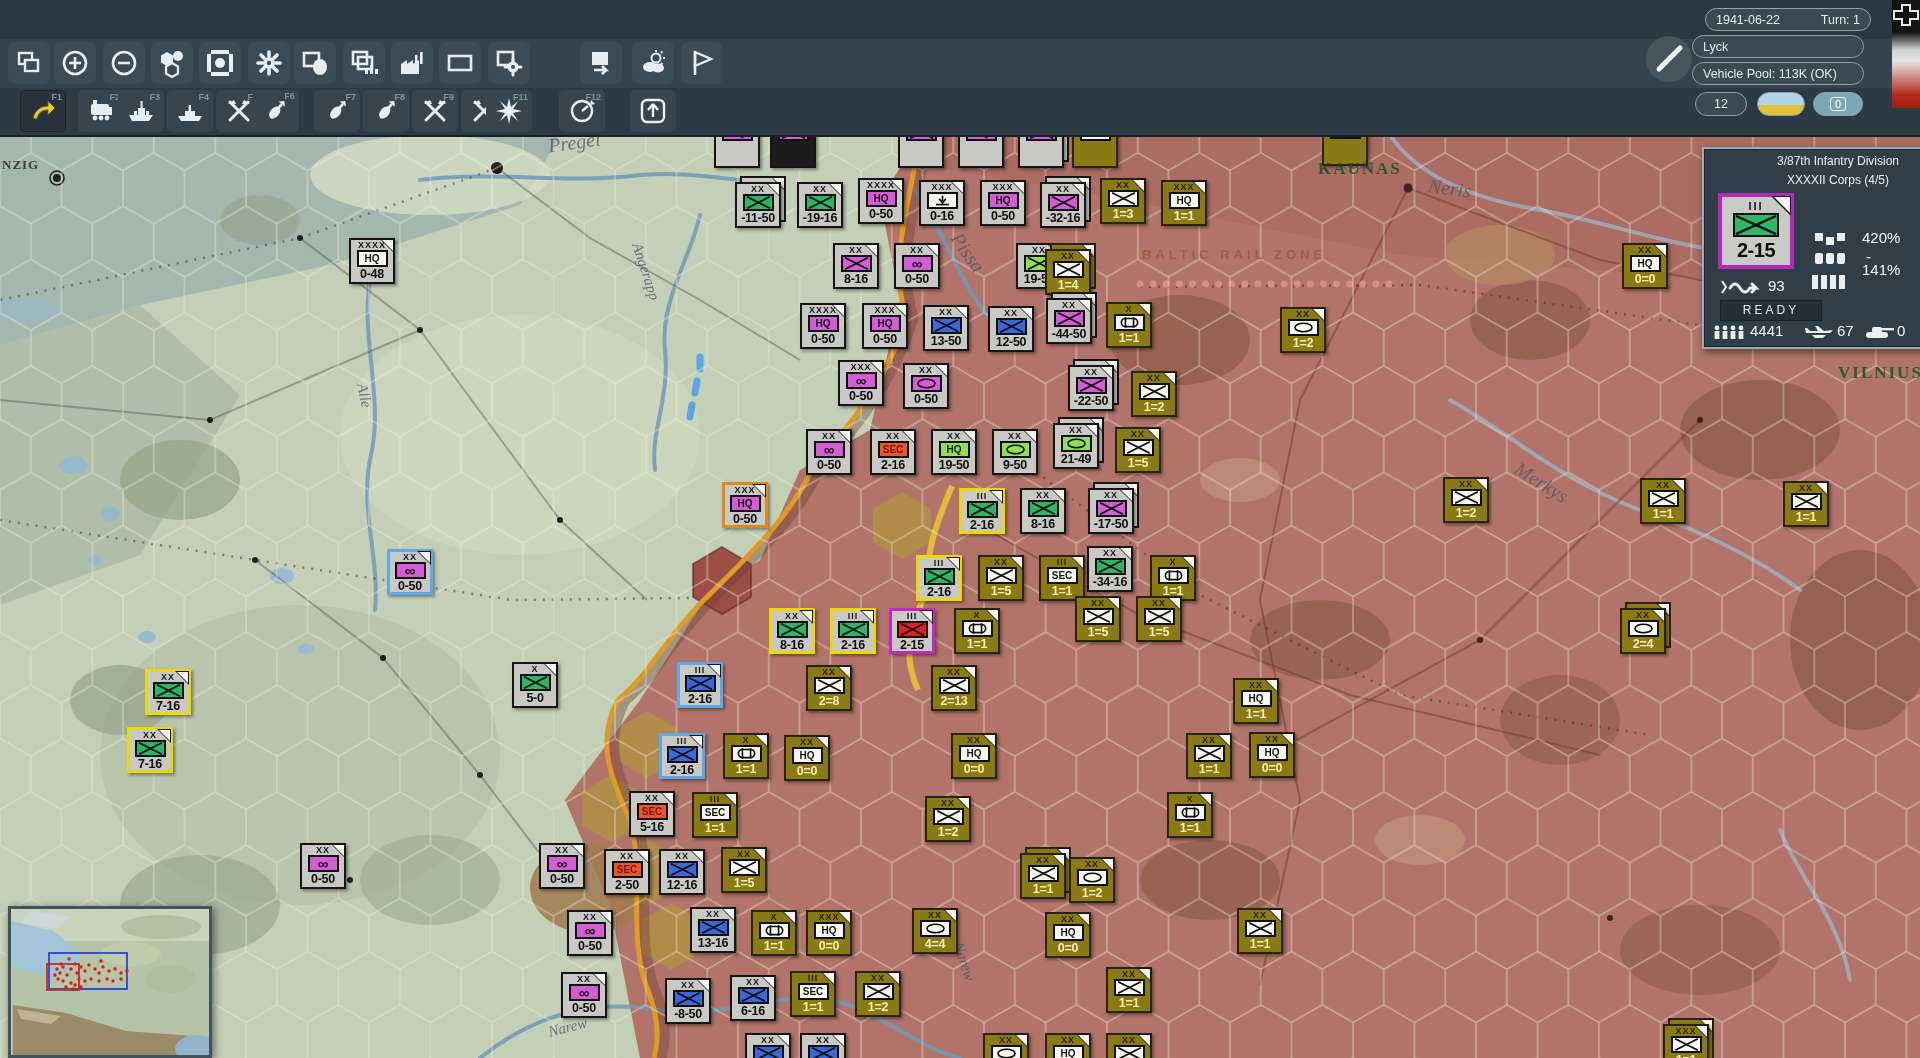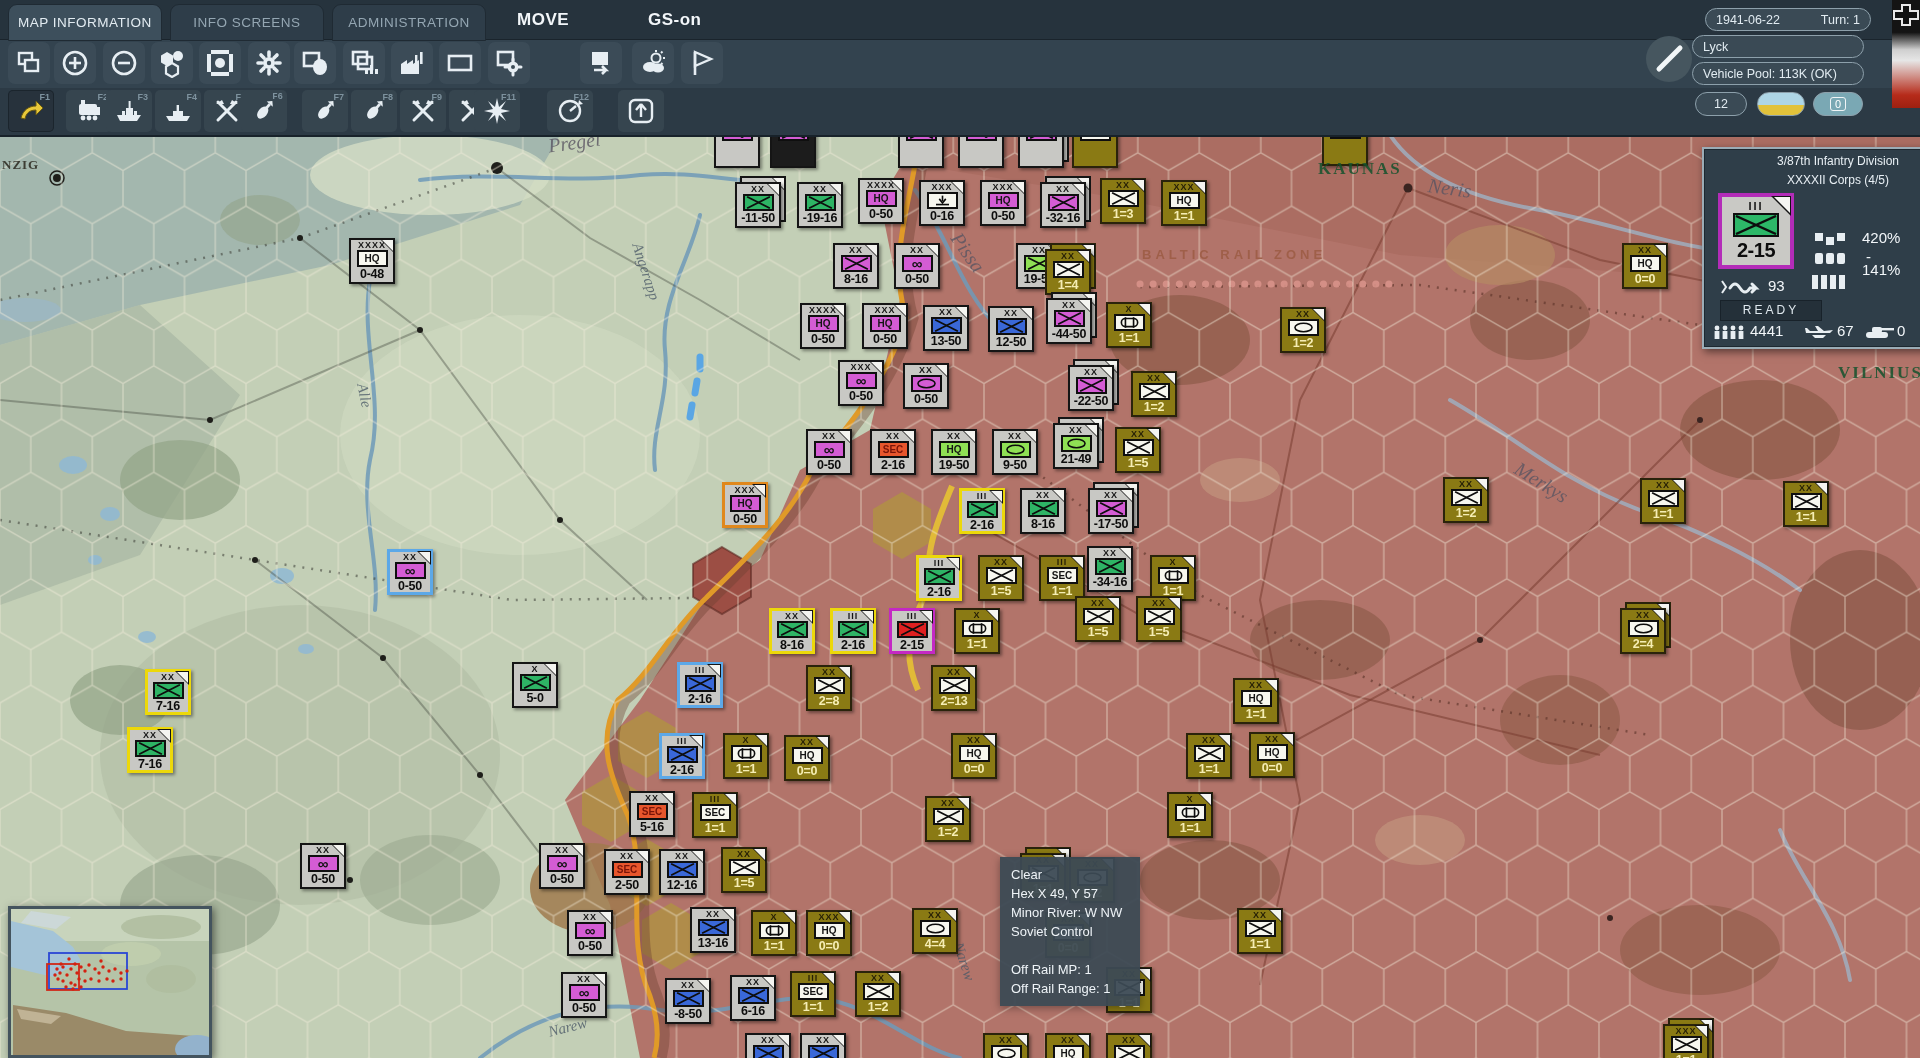--- a/index.html
+++ b/index.html
@@ -9,21 +9,21 @@
   #menubar{position:absolute;left:0;top:0;width:1920px;height:39px;background:#26333d;border-bottom:1px solid #1a242c;z-index:620;}
   .tab{position:absolute;top:4px;height:35px;border-radius:9px 9px 0 0;background:#2e3d49;border:1px solid #1f2a33;
        color:#94a6b2;font-size:13.5px;letter-spacing:.5px;display:flex;align-items:center;justify-content:center;}
   .tab.active{background:#3d4f5c;color:#e2ebf1;}
   .menu-plain{position:absolute;top:0;height:39px;display:flex;align-items:center;color:#f2f6f9;font-weight:bold;font-size:17px;letter-spacing:.5px;}
   
   #toolbar1{position:absolute;left:0;top:39px;width:1920px;height:49px;background:#33434f;border-bottom:1px solid #202b34;z-index:615;}
   #toolbar2{position:absolute;left:0;top:88px;width:1920px;height:47px;background:#2c3a45;border-bottom:2px solid #18222a;z-index:615;}
   .tbtn{position:absolute;top:3px;width:42px;height:42px;border-radius:7px;background:#3b4b57;display:flex;align-items:center;justify-content:center;cursor:pointer;}
   .tbtn svg{width:30px;height:30px;}
-  .fbtn{position:absolute;top:2px;width:46px;height:42px;border-radius:5px;background:#36454f;display:flex;align-items:center;justify-content:center;}
+  .fbtn{position:absolute;top:2px;width:46px;height:42px;border-radius:5px;background:#36454f;display:flex;align-items:center;justify-content:center;margin-left:12px;}
   .fbtn.active{background:#27323c;box-shadow:inset 0 0 0 1px #1b252d;}
   .fkey{position:absolute;top:2px;right:4px;font-size:9px;color:#7e929e;font-weight:bold;}
   .fbtn svg{width:30px;height:30px;}
   
   .pill{position:absolute;background:#3a4a55;border:1.5px solid #8da0ab;border-radius:12px;color:#e1ebf1;
         font-size:12.5px;display:flex;align-items:center;padding:0 10px;box-sizing:border-box;z-index:640;}
   #cross-banner{position:absolute;right:0;top:0;width:28px;height:108px;z-index:645;
         background:linear-gradient(#141414 0%,#141414 30%,#cfcfcf 46%,#e6e6e6 56%,#b62b1a 88%,#9e2010 100%);}
   #pencil-btn{position:absolute;left:1646px;top:36px;width:46px;height:46px;border-radius:50%;background:#46565f;z-index:640;cursor:pointer;}
   
@@ -71,37 +71,20 @@
   .pstat{position:absolute;font-size:15px;color:#f2f6f9;}
   
   #minimap{position:absolute;left:8px;top:906px;width:198px;height:146px;border:3px solid #44545e;box-sizing:content-box;
         z-index:550;background:#b8c6aa;cursor:pointer;box-shadow:2px 2px 8px rgba(0,0,0,.5);}
 </style>
 </head>
 <body>
 
 <div id="app">
 
-  <div id="menubar">
-    <div class="tab active" style="left:8px;width:152px;">
-      <span>MAP INFORMATION</span>
-      </div>
-    <div class="tab" style="left:170px;width:152px;">
-      <span>INFO SCREENS</span>
-      </div>
-    <div class="tab" style="left:332px;width:152px;">
-      <span>ADMINISTRATION</span>
-      </div>
-    <div class="menu-plain" style="left:517px;">
-      <span>MOVE</span>
-      </div>
-    <div class="menu-plain" style="left:648px;">
-      <span>GS-on</span>
-      </div>
-  </div>
 
   <div id="toolbar1">
       <div class="tbtn" style="left: 8px;">
         <svg viewBox="0 0 30 30">
           <g fill="none" stroke="#e7eef3" stroke-width="2.4">
             <rect x="5" y="5" width="13" height="11"></rect>
             <rect x="11" y="12" width="13" height="11" fill="#3b4b57"></rect>
           </g>
         </svg>
       </div>
@@ -1653,29 +1636,20 @@
           <div class="ech">XX</div>
       <div class="ubox" style="background:#f7f7ef">
             <svg viewBox="0 0 30 16">
               <line x1="1" y1="1" x2="29" y2="15" stroke="#0d0d0d" stroke-width="2.2"></line>
               <line x1="29" y1="1" x2="1" y2="15" stroke="#0d0d0d" stroke-width="2.2"></line>
             </svg>
           </div>
       </div>
       </div>
 
-    <div id="hex-tooltip">
-        <div>Clear</div>
-        <div>Hex X 49, Y 57</div>
-        <div>Minor River: W NW</div>
-        <div>Soviet Control</div>
-        <div>&nbsp;</div>
-        <div>Off Rail MP: 1</div>
-        <div>Off Rail Range: 1</div>
-      </div>
   </div>
 
   <div id="unit-panel">
     <div class="ptitle">3/87th Infantry Division</div>
     <div class="ptitle">XXXXII Corps (4/5)</div>
     <div id="sel-counter">
       <i class="earb"></i>
         <i class="ear"></i>
       <div class="ech" style="margin-top:3px;">III</div>
       <div class="bigbox">

